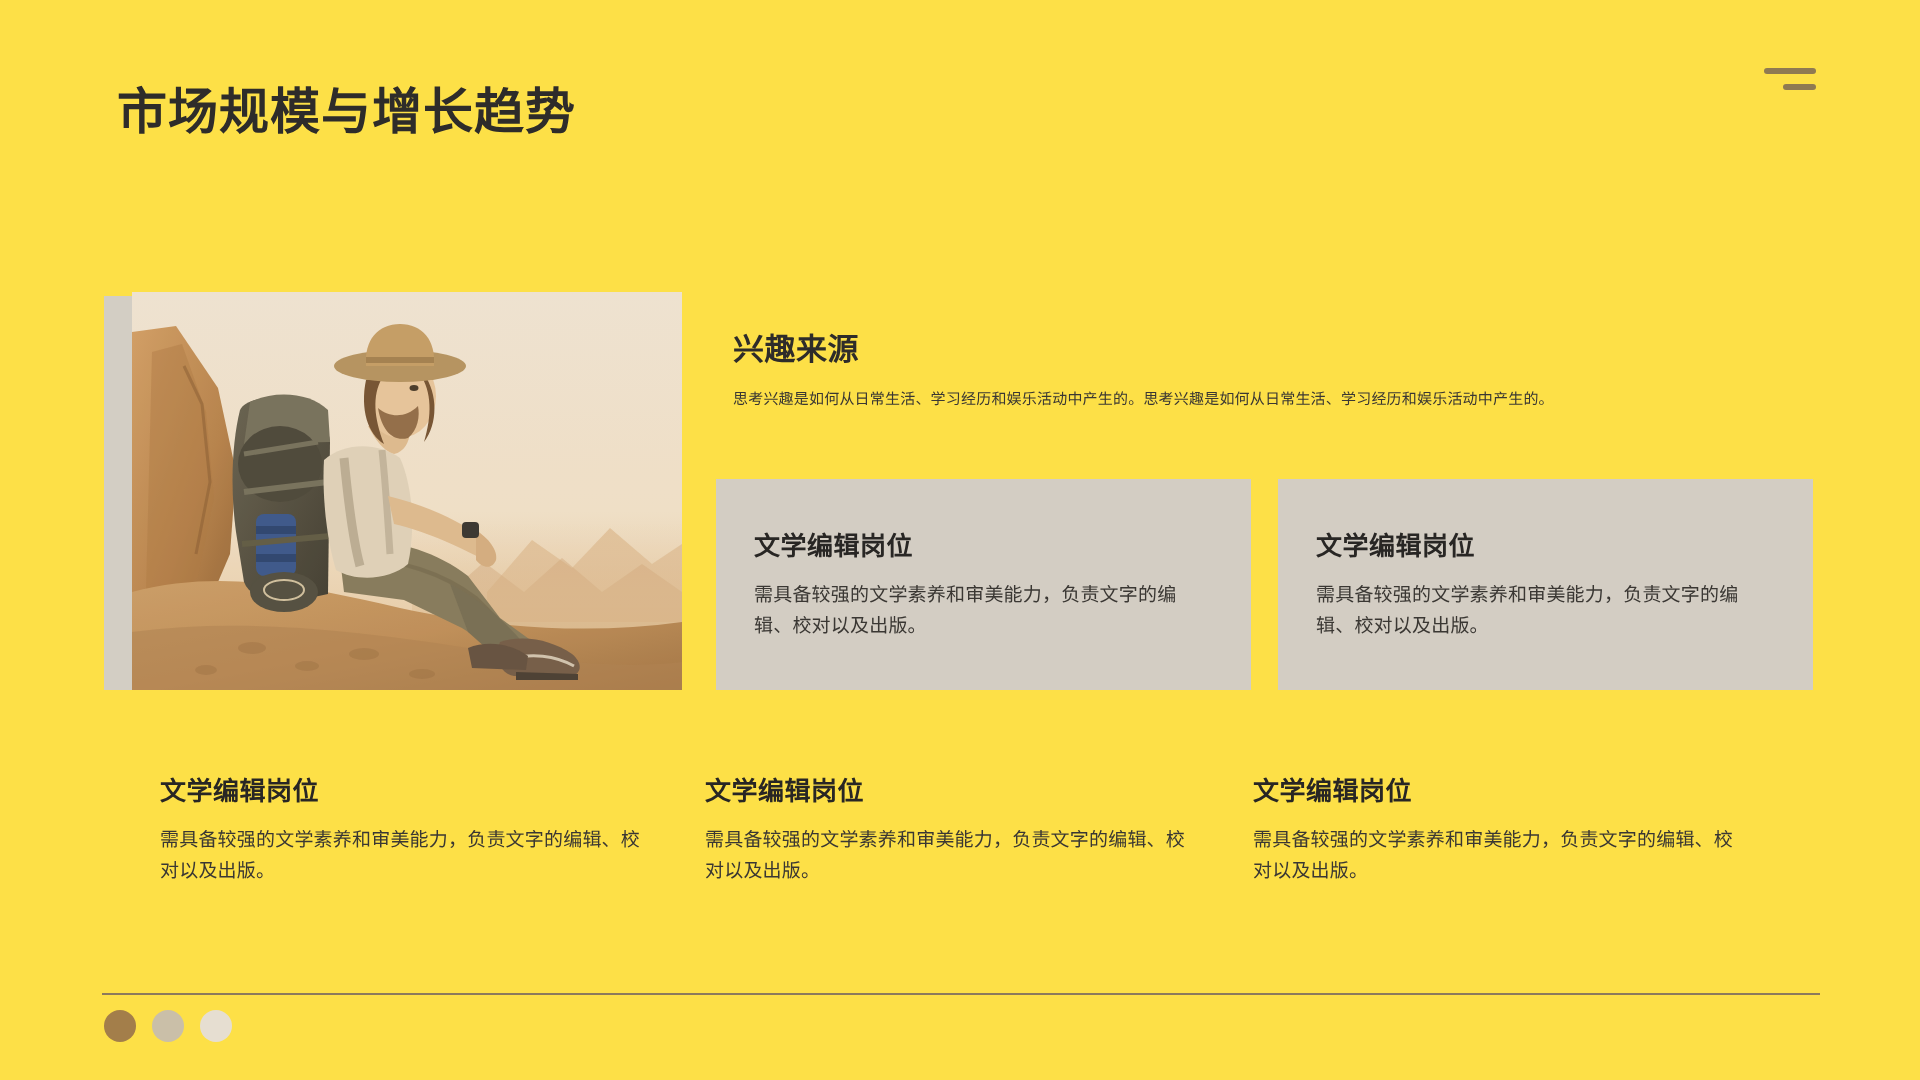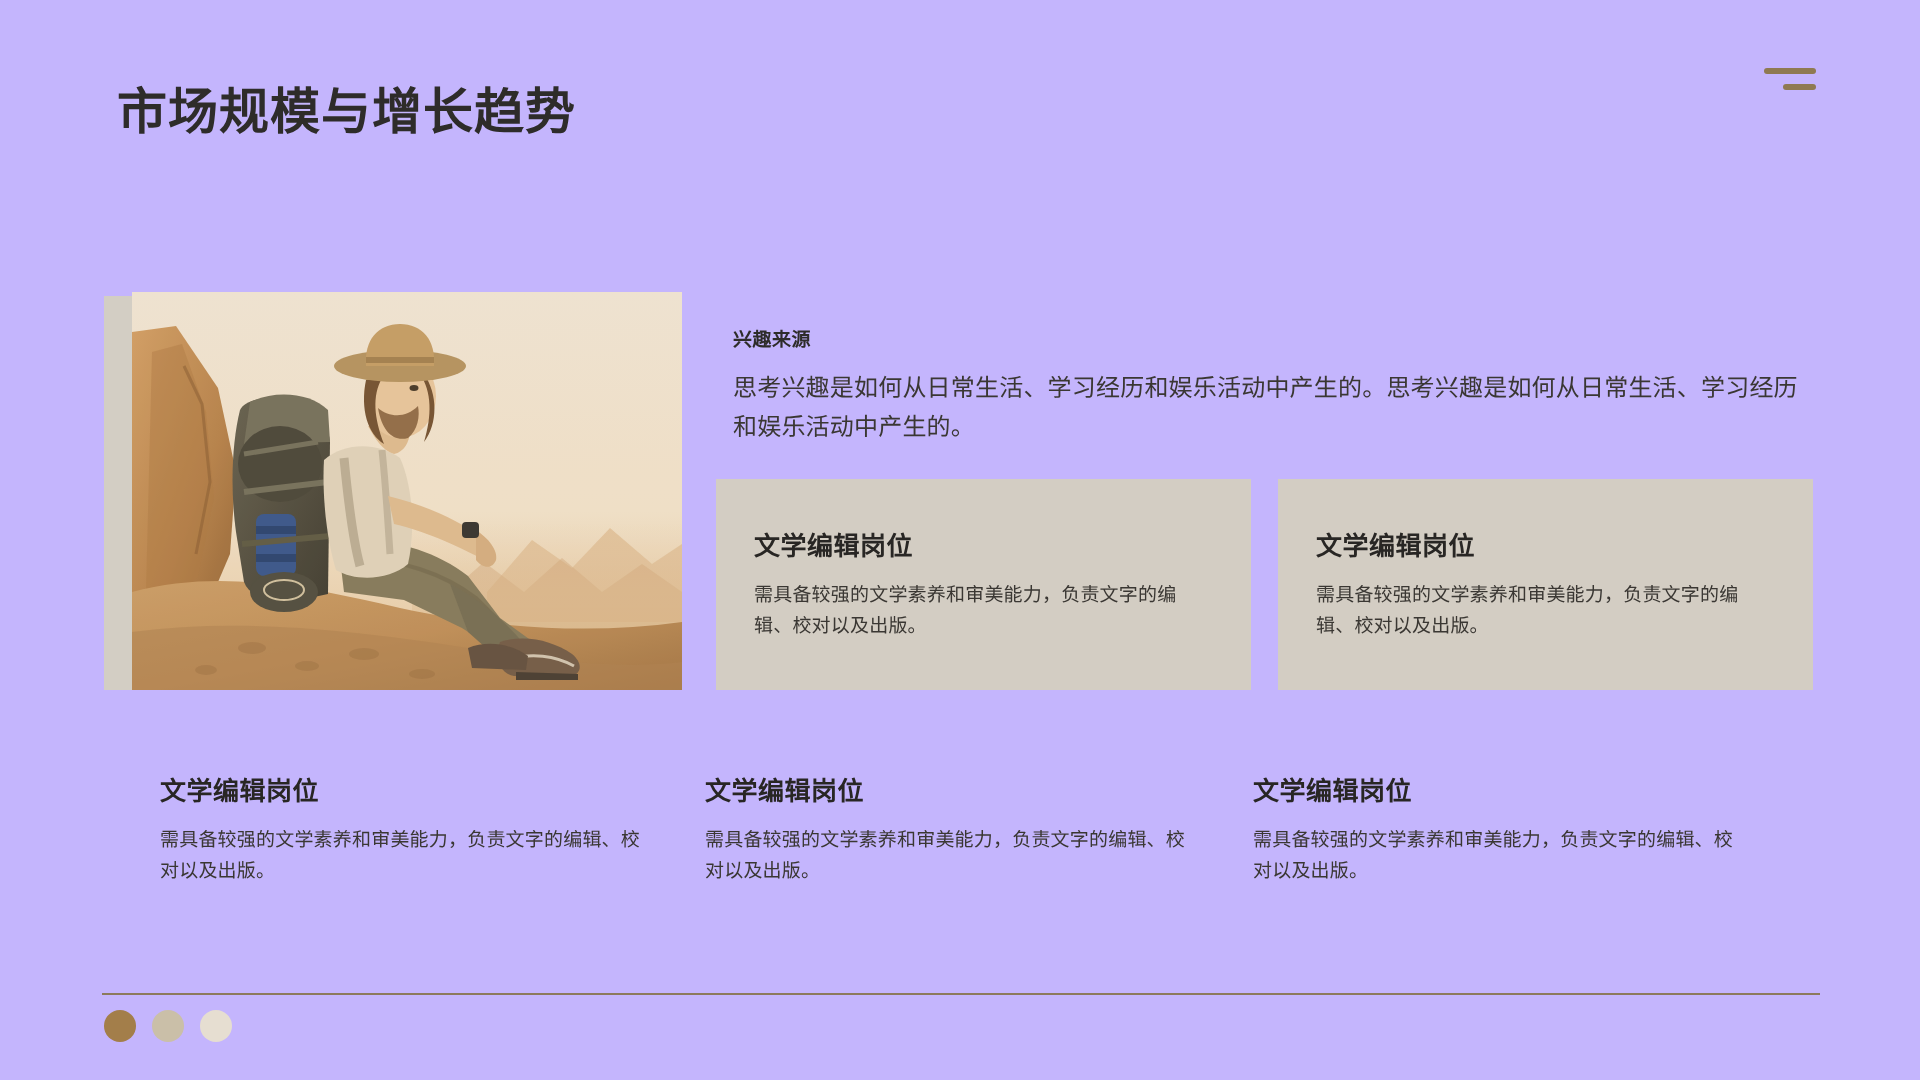--- a/index.html
+++ b/index.html
@@ -89,28 +89,28 @@
   .photo svg { display:block; width:100%; height:100%; }
 
   
   .intro {
     position:absolute;
     left:733px;
     top:324px;
     width:1080px;
   }
   .intro-title {
-    font-size:19px;
+    font-size:31px;
     font-weight:800;
     letter-spacing:0.5px;
     color:#2e2c2a;
     margin-bottom:18px;
   }
   .intro-body {
-    font-size:24px;
+    font-size:15px;
     line-height:1.62;
     color:#3a3733;
     letter-spacing:0.2px;
     max-width:1072px;
   }
 
   
   .cards {
     position:absolute;
     left:716px;
@@ -177,21 +177,21 @@
     left:104px;
     top:1010px;
     display:flex;
     gap:16px;
   }
   .dot { width:32px; height:32px; border-radius:50%; }
 </style>
 </head>
 <body>
 
-<div class="slide" style="background: #c4b5fd;">
+<div class="slide" style="background: #fde047;">
 
   <div class="menu-icon">
     <span class="bar bar-top" style="background: rgb(143, 122, 82);"></span>
     <span class="bar bar-bottom" style="background: rgb(143, 122, 82);"></span>
   </div>
 
   <h1 class="page-title">市场规模与增长趋势</h1>
 
   <div class="photo-frame" style="background: rgb(211, 206, 196);"></div>
   <div class="photo">

